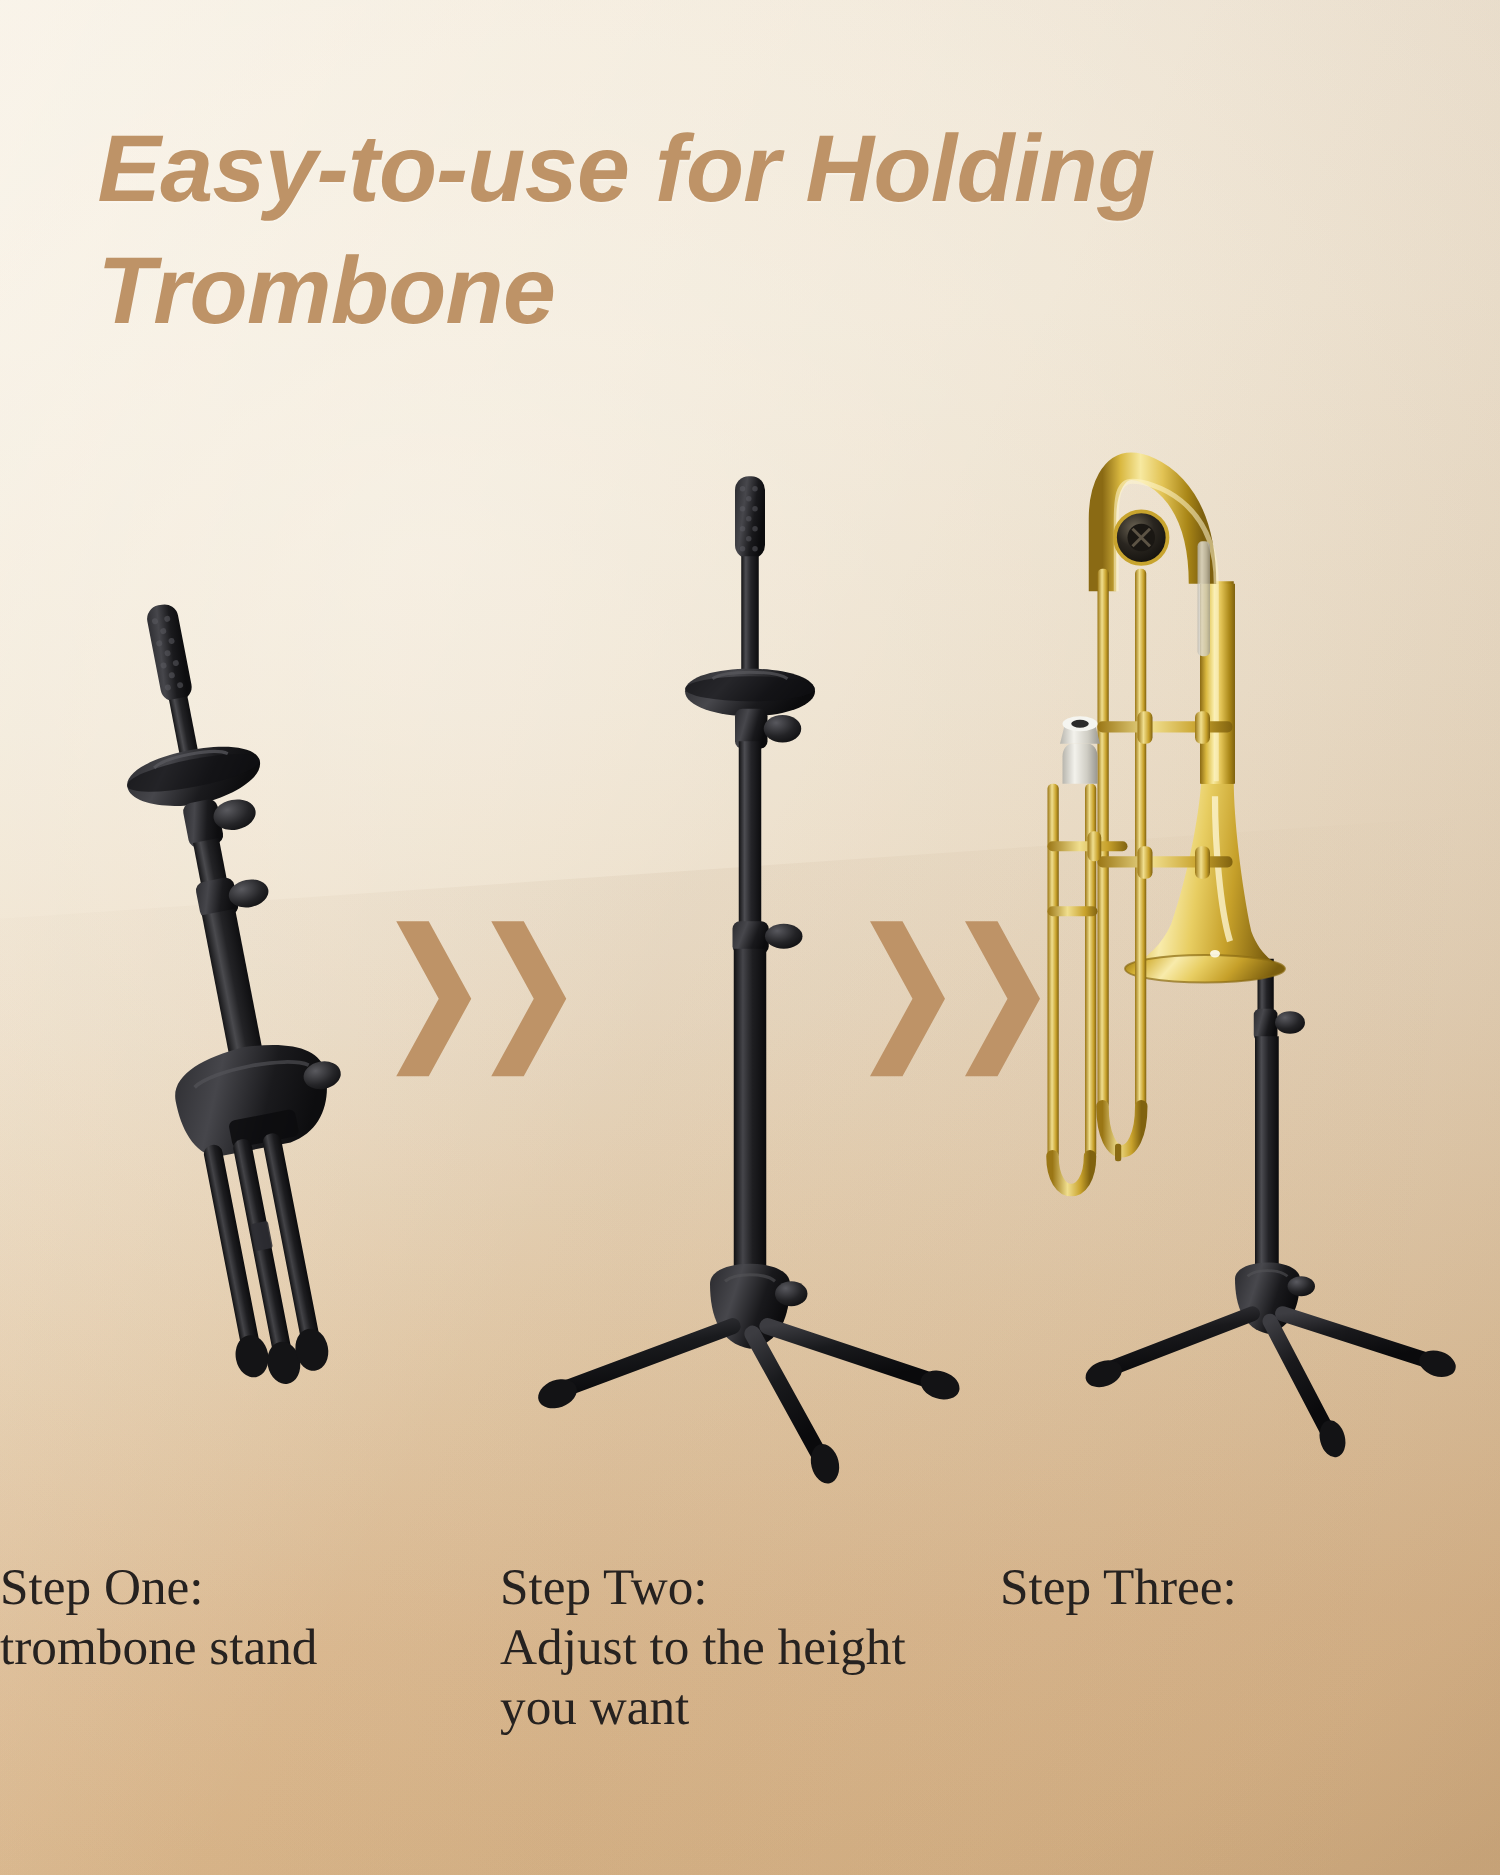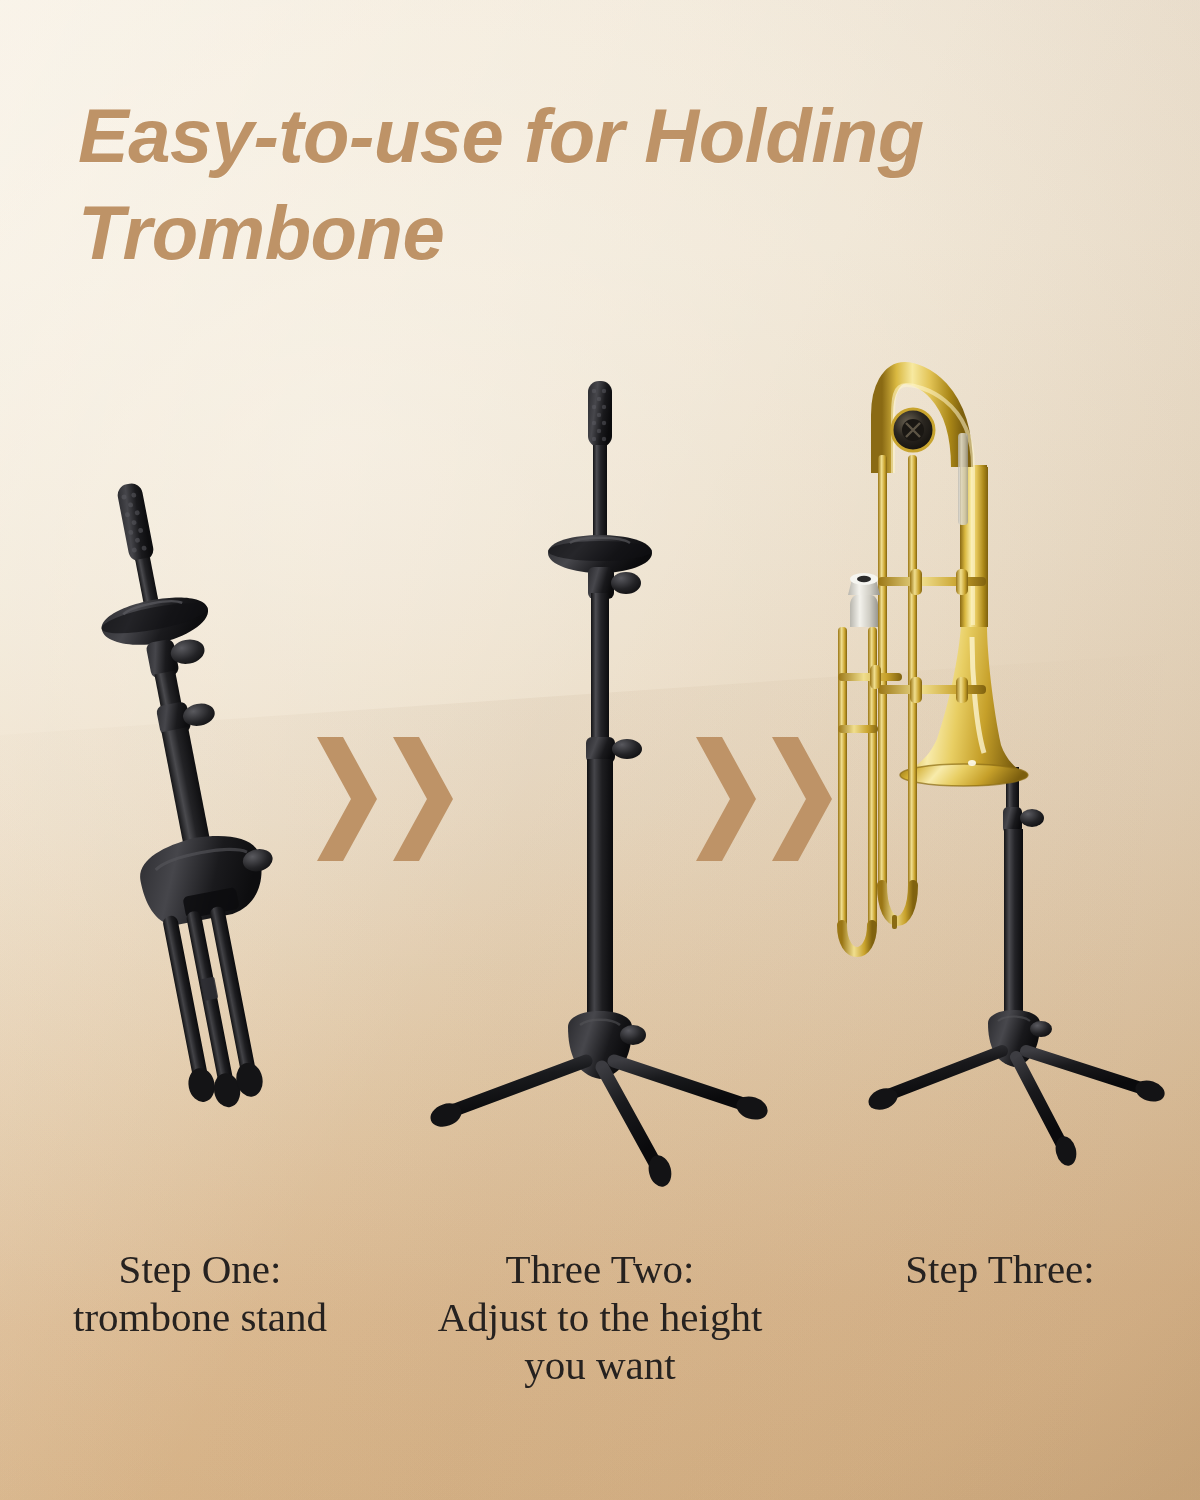--- a/index.html
+++ b/index.html
@@ -86,21 +86,21 @@
   
   .captions {
     position: absolute;
     left: 0;
     top: 1246px;
     width: 1200px;
     display: flex;
   }
   .caption {
     flex: 1 1 0;
-    text-align: center;
+    text-align: left;
     color: #262220;
     font-family: "Liberation Serif", "DejaVu Serif", serif;
     font-size: 41px;
     line-height: 1.17;
     font-weight: normal;
   }
   .caption .cl { display: block; white-space: nowrap; }
 
   
   .arrows {
@@ -508,21 +508,21 @@
   </div>
 
   <div class="captions">
 
     <div class="caption">
       <span class="cl">Step One:</span>
       <span class="cl">trombone stand</span>
     </div>
 
     <div class="caption">
-      <span class="cl">Three Two:</span>
+      <span class="cl">Step Two:</span>
       <span class="cl">Adjust to the height</span>
       <span class="cl">you want</span>
     </div>
 
     <div class="caption">
       <span class="cl">Step Three:</span>
     </div>
 
   </div>
 

